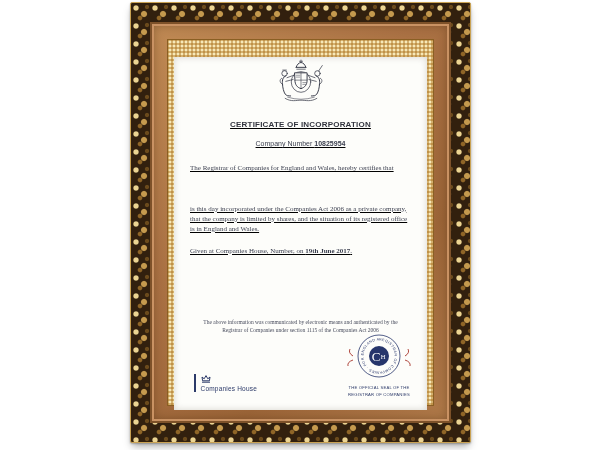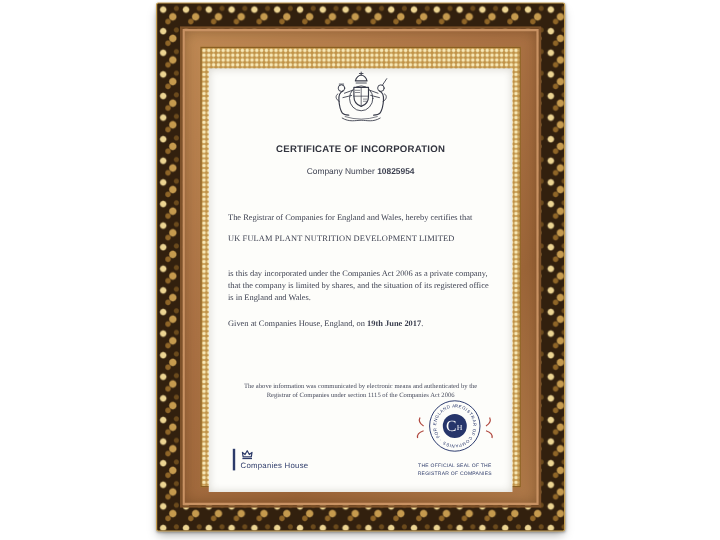--- a/index.html
+++ b/index.html
@@ -14,20 +14,21 @@
     background-color:#32200e;
     background-image:
       radial-gradient(circle at 5px 5px,  #ecd492 0 2.1px, rgba(236,212,146,0) 3.2px),
       radial-gradient(circle at 13px 11px,#c59a4e 0 2.5px, rgba(197,154,78,0) 3.6px),
       radial-gradient(circle at 9px 15px, #8f6527 0 1.8px, rgba(143,101,39,0) 2.8px),
       radial-gradient(circle at 16px 4px, #6b4a1c 0 1.6px, rgba(107,74,28,0) 2.6px);
     background-size:19px 18px;
     border:1px solid #c9a254;
     border-radius:2px;
     box-shadow:0 5px 8px -2px rgba(0,0,0,.35), 0 1px 2px rgba(0,0,0,.25);
+    text-decoration:underline;
   }
   .wood{
     width:100%;height:100%;box-sizing:border-box;padding:15px;
     background:linear-gradient(135deg,#c08a54 0%, #ab7244 38%, #9c6538 70%, #b07a49 100%);
     border:2px solid #7d5129;
     box-shadow:inset 0 0 0 2px #c99263, inset 0 0 12px rgba(58,30,6,.45);
   }
   .gold-trim{
     width:100%;height:100%;box-sizing:border-box;padding:6px;
     background-color:#c09247;
@@ -47,23 +48,23 @@
   .heading{
     margin-top:7px;
     font-family:"Liberation Sans", sans-serif;
     font-weight:bold;font-size:8px;line-height:1.3;letter-spacing:.2px;color:#33353f;
   }
   .company-number{
     margin-top:10px;font-family:"Liberation Sans", sans-serif;font-size:7px;color:#3a3e4e;
   }
   .company-number b{font-weight:bold;}
   .body-text{ text-align:left;margin:0 16px; font-size:7px;line-height:1.45;}
-  .registrar{margin-top:29px;}
+  .registrar{margin-top:16px;}
   .company-name{margin-top:7px;letter-spacing:.1px;}
-  .paragraph{margin-top:19px;}
+  .paragraph{margin-top:30px;}
   .given{margin-top:12px;}
   .given b{font-weight:bold;}
   .footnote{
     position:absolute;left:0;right:0;bottom:76px;
     font-size:5.5px;line-height:1.5;color:#474b5c;text-align:center;
   }
   .footnote span{display:block;}
   
   .ch-logo{
     position:absolute;left:20px;bottom:18px;display:flex;align-items:stretch;text-align:left;
@@ -121,26 +122,25 @@
           <div class="heading">
             <div>CERTIFICATE OF INCORPORATION</div>
           </div>
 
           <div class="company-number">
             <span>Company Number </span><b>10825954</b>
           </div>
 
           <div class="body-text registrar">The Registrar of Companies for England and Wales, hereby certifies that</div>
 
-          <div class="body-text company-name">UK FULAM PLANT NUTRITION DEVELOPMENT LIMITED</div>
 
           <div class="body-text paragraph">is this day incorporated under the Companies Act 2006 as a private company, that the company is limited by shares, and the situation of its registered office is in England and Wales.</div>
 
           <div class="body-text given">
-            <span>Given at Companies House, England, on </span><b>19th June 2017</b><span>.</span>
+            <span>Given at Companies House, Number, on </span><b>19th June 2017</b><span>.</span>
           </div>
 
           <div class="footnote">
             <span>The above information was communicated by electronic means and authenticated by the</span>
             <span>Registrar of Companies under section 1115 of the Companies Act 2006</span>
           </div>
 
           <div class="ch-logo">
             <div class="ch-bar"></div>
             <div class="ch-col">

